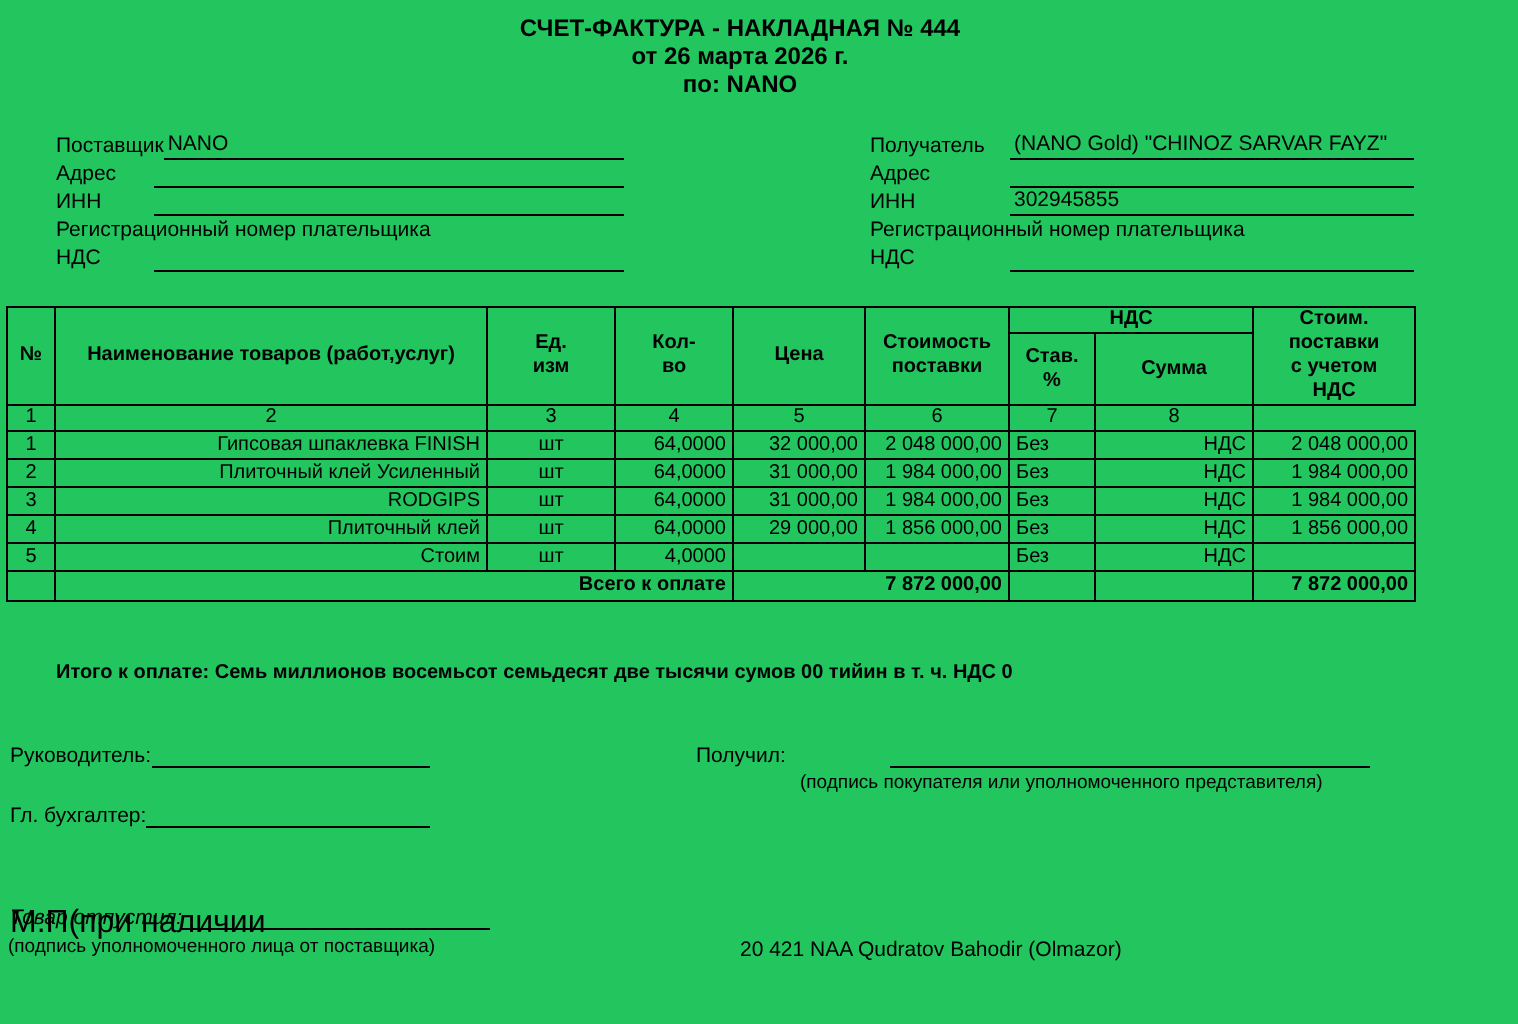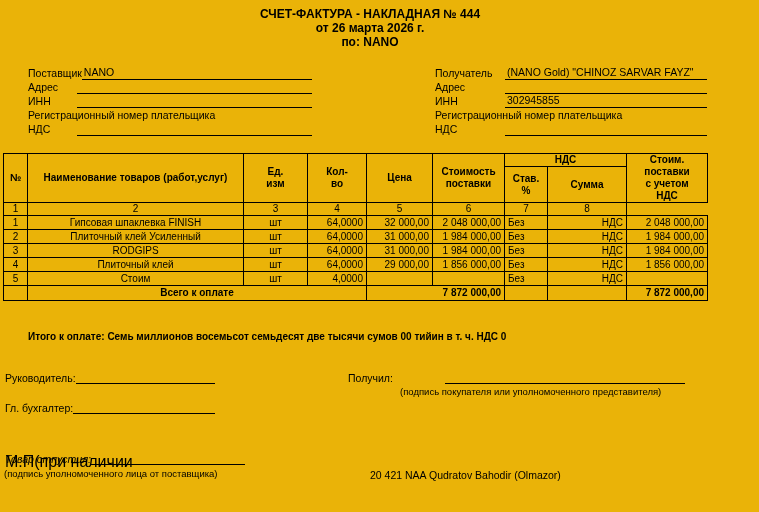--- a/index.html
+++ b/index.html
@@ -1,20 +1,20 @@
 <!DOCTYPE html>
 <html><head>
 <meta charset="utf-8">
 <style>
   * { box-sizing: border-box; }
   html,body { margin:0; padding:0; background:#fff; }
   .page {
     position: relative;
     width: 759px; height: 512px;
-    background: #eab308;
+    background: #22c55e;
     font-family: "Liberation Sans", sans-serif;
     color: #000;
     overflow: hidden;
   }
   
   .doc-header {
     position: absolute; top: 7px; left: 0; width: 740px;
     text-align: center; font-weight: bold;
     font-size: 12px; line-height: 14px;
   }
@@ -52,21 +52,21 @@
   table.goods th {
     font-weight: bold; text-align: center;
     white-space: pre-line;
   }
   tr.h1 { height: 13px; }
   tr.h2 { height: 36px; }
   tr.colnums td { height: 13px; text-align: center; font-weight: normal; }
   tr.item td { height: 14px; }
   tr.totals td { height: 15px; font-weight: bold; }
   .c-no    { text-align: center; }
-  .c-name  { text-align: center; }
+  .c-name  { text-align: right; }
   .c-unit  { text-align: center; }
   .c-qty, .c-price, .c-cost, .c-vsum, .c-total { text-align: right; }
   .c-rate  { text-align: left; padding-left: 9px; }
   
   .amount-words {
     position: absolute; left: 28px; top: 331px;
     font-size: 10px; font-weight: bold; white-space: nowrap; text-align: right;
   }
   
   .sig-row {

